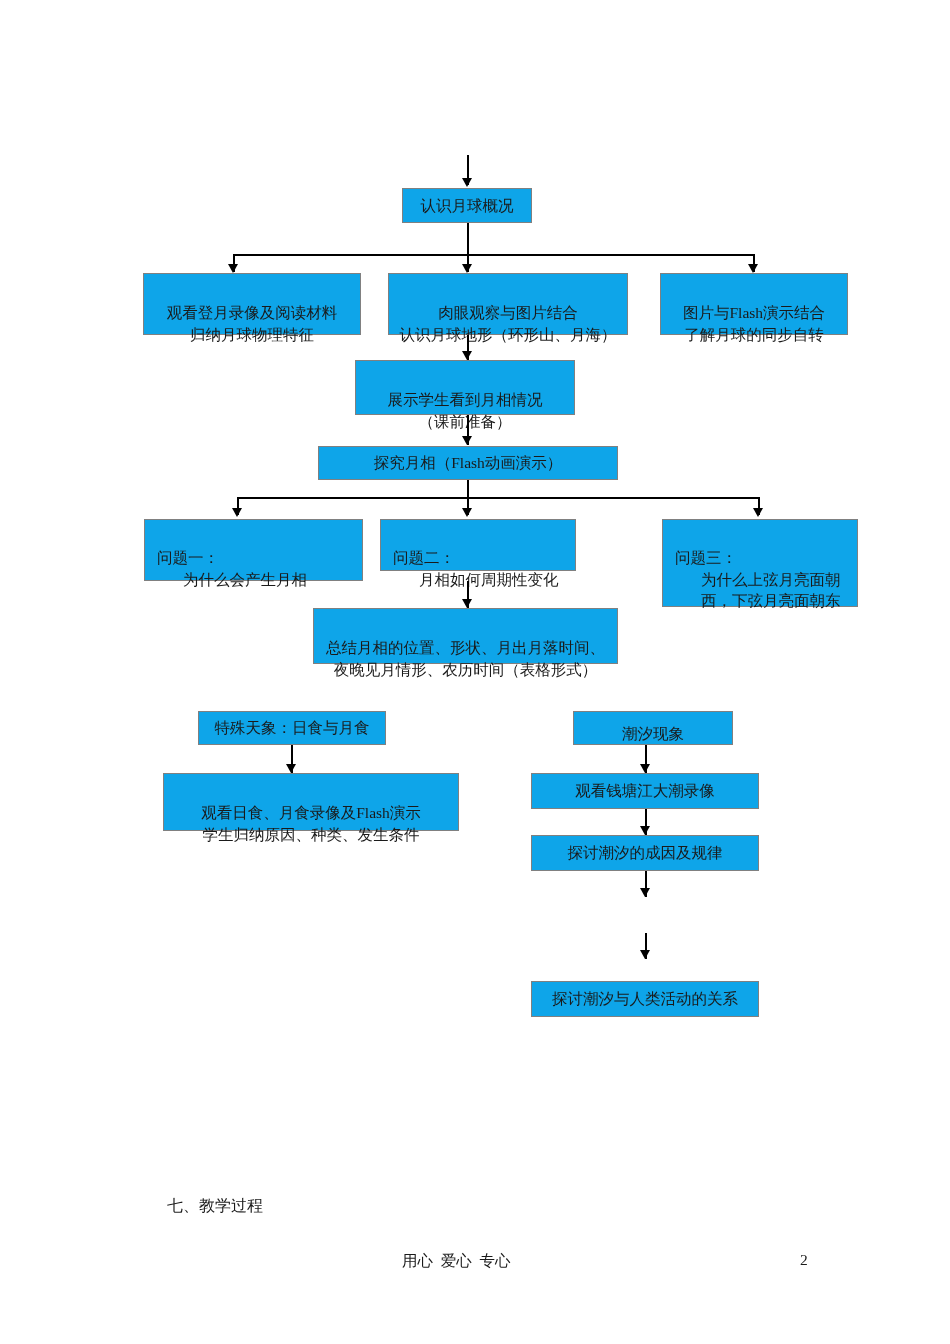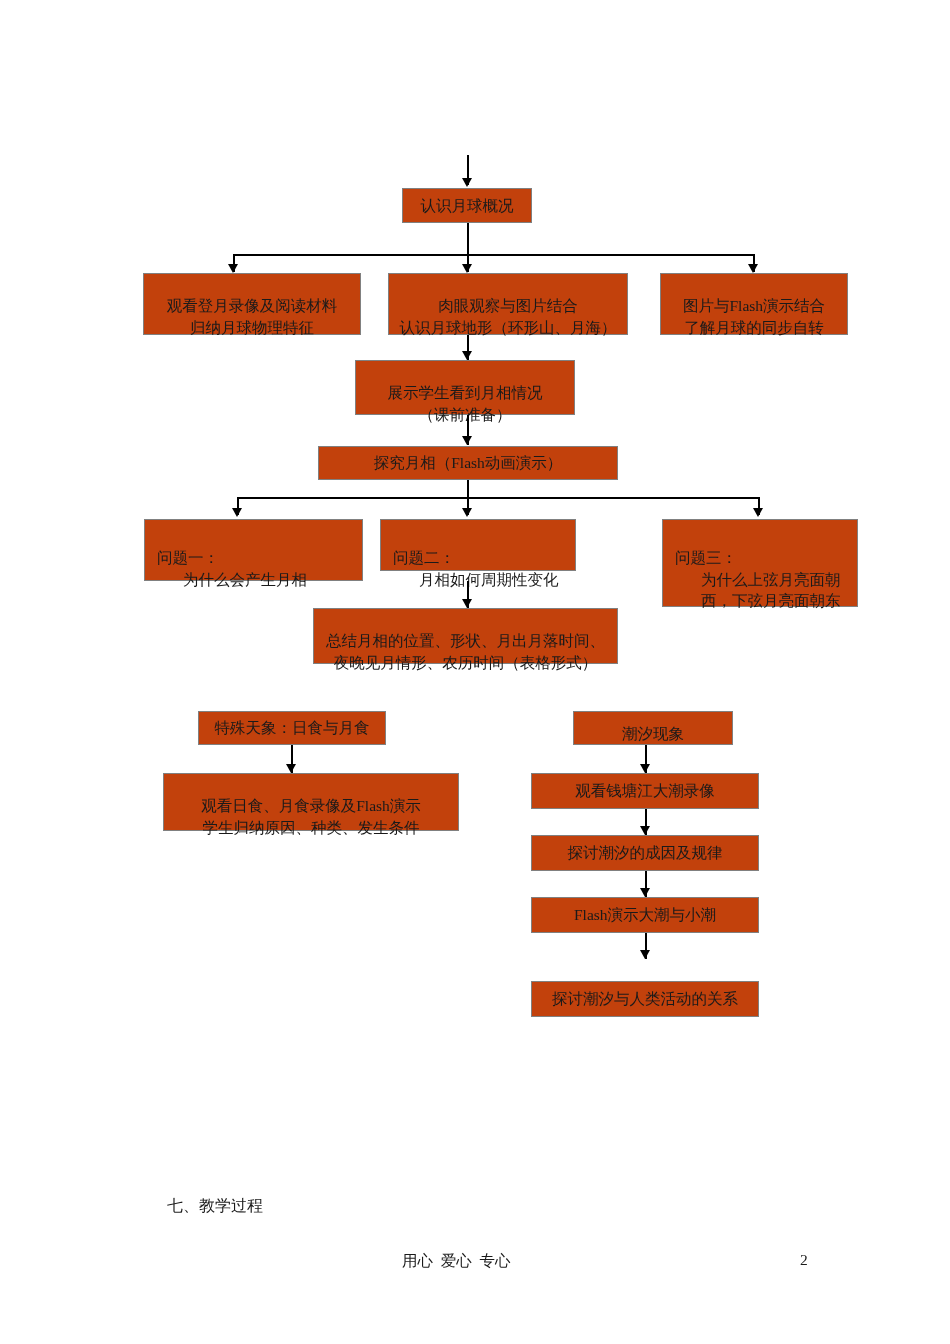--- a/index.html
+++ b/index.html
@@ -15,36 +15,37 @@
     position: relative;
     width: 950px;
     height: 1344px;
     background: #ffffff;
     overflow: hidden;
   }
   .node {
     position: absolute;
     box-sizing: border-box;
     border: 1px solid #808080;
-    background: #c2410c;
+    background: #0ea5e9;
     font-family: "Liberation Serif", "DejaVu Serif", serif;
     font-size: 15.5px;
     line-height: 1.38;
     color: #1a1a1a;
     white-space: pre-line;
   }
   .node.center {
     display: flex;
     align-items: center;
     justify-content: center;
     text-align: center;
   }
   .node.topcenter {
     display: block;
     text-align: center;
+    padding-top: 7px;
   }
   .node.qbox {
     display: block;
     text-align: left;
     padding: 6px 0 0 12px;
   }
   .node .indent {
     display: block;
     padding-left: 26px;
   }
@@ -187,23 +188,20 @@
   <div class="vline" style="left:645px; top:809px; height:26px;"></div>
   <div class="arrowhead" style="left:640px; top:826px;"></div>
 
   <div class="node center" style="left:531px; top:835px; width:228px; height:36px;">
     <span>探讨潮汐的成因及规律</span>
   </div>
 
   <div class="vline" style="left:645px; top:871px; height:26px;"></div>
   <div class="arrowhead" style="left:640px; top:888px;"></div>
 
-  <div class="node center" style="left:531px; top:897px; width:228px; height:36px;">
-    <span>Flash演示大潮与小潮</span>
-  </div>
 
   <div class="vline" style="left:645px; top:933px; height:26px;"></div>
   <div class="arrowhead" style="left:640px; top:950px;"></div>
 
   <div class="node center" style="left:531px; top:959px; width:228px; height:36px;margin-top:22px;">
     <span>探讨潮汐与人类活动的关系</span>
   </div>
 
   <div class="plaintext" id="section-heading" style="left:143px; top:1196px;">七、教学过程</div>
 

